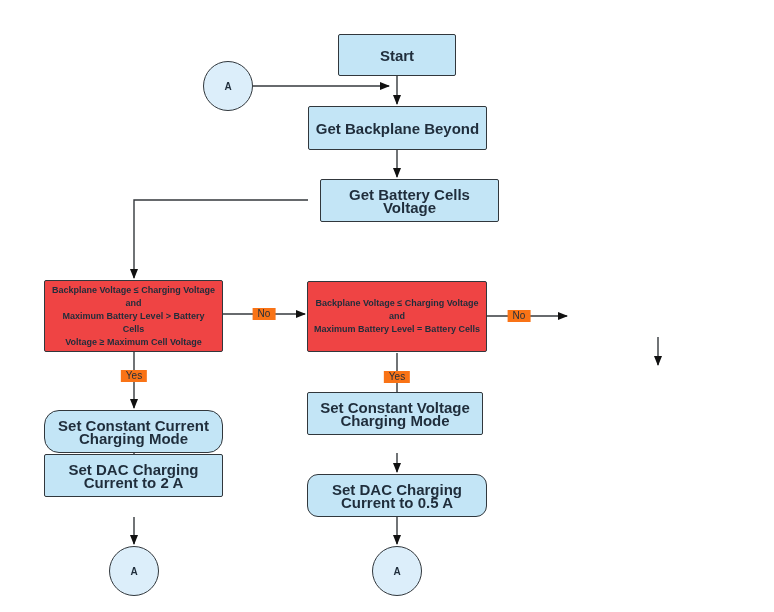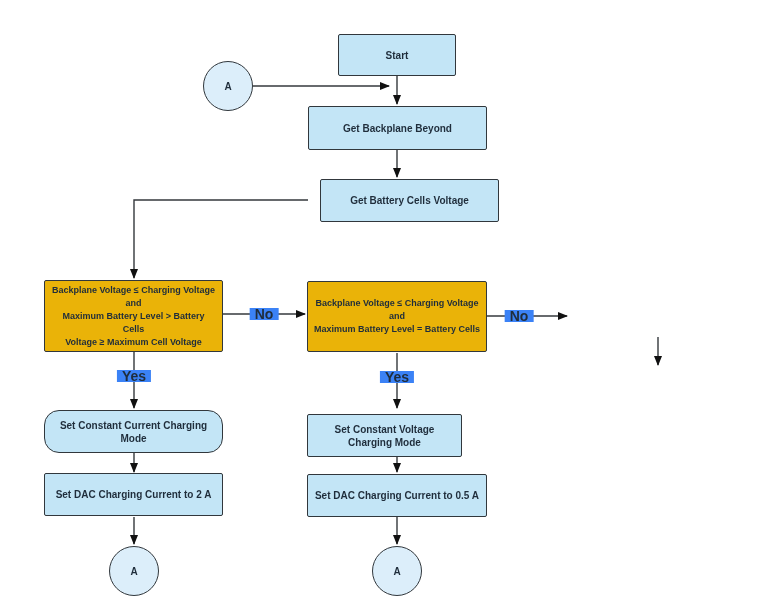--- a/index.html
+++ b/index.html
@@ -24,40 +24,40 @@
     position: absolute;
     box-sizing: border-box;
     border: 1.6px solid #31373c;
     border-radius: 2px;
     display: flex;
     align-items: center;
     justify-content: center;
     text-align: center;
     color: #1f2d3b;
     font-weight: bold;
-    font-size: 10px;
+    font-size: 15px;
     line-height: 13px;
     white-space: pre-line;
     padding: 2px 6px;
   }
   .process { background: #c3e5f6; }
-  .decision { background: #eab308; font-size: 9px; }
+  .decision { background: #ef4444; font-size: 9px; }
   .circle {
     background: #dceefa;
     border-radius: 50%;
     padding: 0;
     font-size: 10px;
   }
   .edge-label {
     position: absolute;
     transform: translate(-50%, -50%);
-    background: #3b82f6;
+    background: #f97316;
     color: #1f2d3b;
-    font-weight: bold;
-    font-size: 14px;
+    font-weight: normal;
+    font-size: 10px;
     padding: 0 5px;
     line-height: 12px;
   }
 </style>
 </head>
 <body>
 
 <div class="canvas">
 
   <svg class="edge-layer" viewBox="0 0 774 612" xmlns="http://www.w3.org/2000/svg">
@@ -102,23 +102,23 @@
 Voltage ≥ Maximum Cell Voltage</div>
 
   <div class="node decision" style="left:307px; top:281px; width:180px; height:71px;">Backplane Voltage ≤ Charging Voltage
 and
 Maximum Battery Level = Battery Cells</div>
 
 
 
   <div class="node process" style="left:44px; top:410px; width:179px; height:43px;border-radius:15px;">Set Constant Current Charging Mode</div>
 
-  <div class="node process" style="left:307px; top:414px; width:155px; height:43px;">Set Constant Voltage Charging Mode</div>
+  <div class="node process" style="left:307px; top:392px; width:176px; height:43px;">Set Constant Voltage Charging Mode</div>
 
-  <div class="node process" style="left:44px; top:473px; width:179px; height:43px;">Set DAC Charging Current to 2 A</div>
+  <div class="node process" style="left:44px; top:454px; width:179px; height:43px;">Set DAC Charging Current to 2 A</div>
 
-  <div class="node process" style="left:307px; top:474px; width:180px; height:43px;">Set DAC Charging Current to 0.5 A</div>
+  <div class="node process" style="left:307px; top:474px; width:180px; height:43px;border-radius:11px;">Set DAC Charging Current to 0.5 A</div>
 
   <div class="node circle" style="left:109px; top:546px; width:50px; height:50px;">A</div>
 
   <div class="node circle" style="left:372px; top:546px; width:50px; height:50px;">A</div>
 
 </div>
 
 </body></html>

